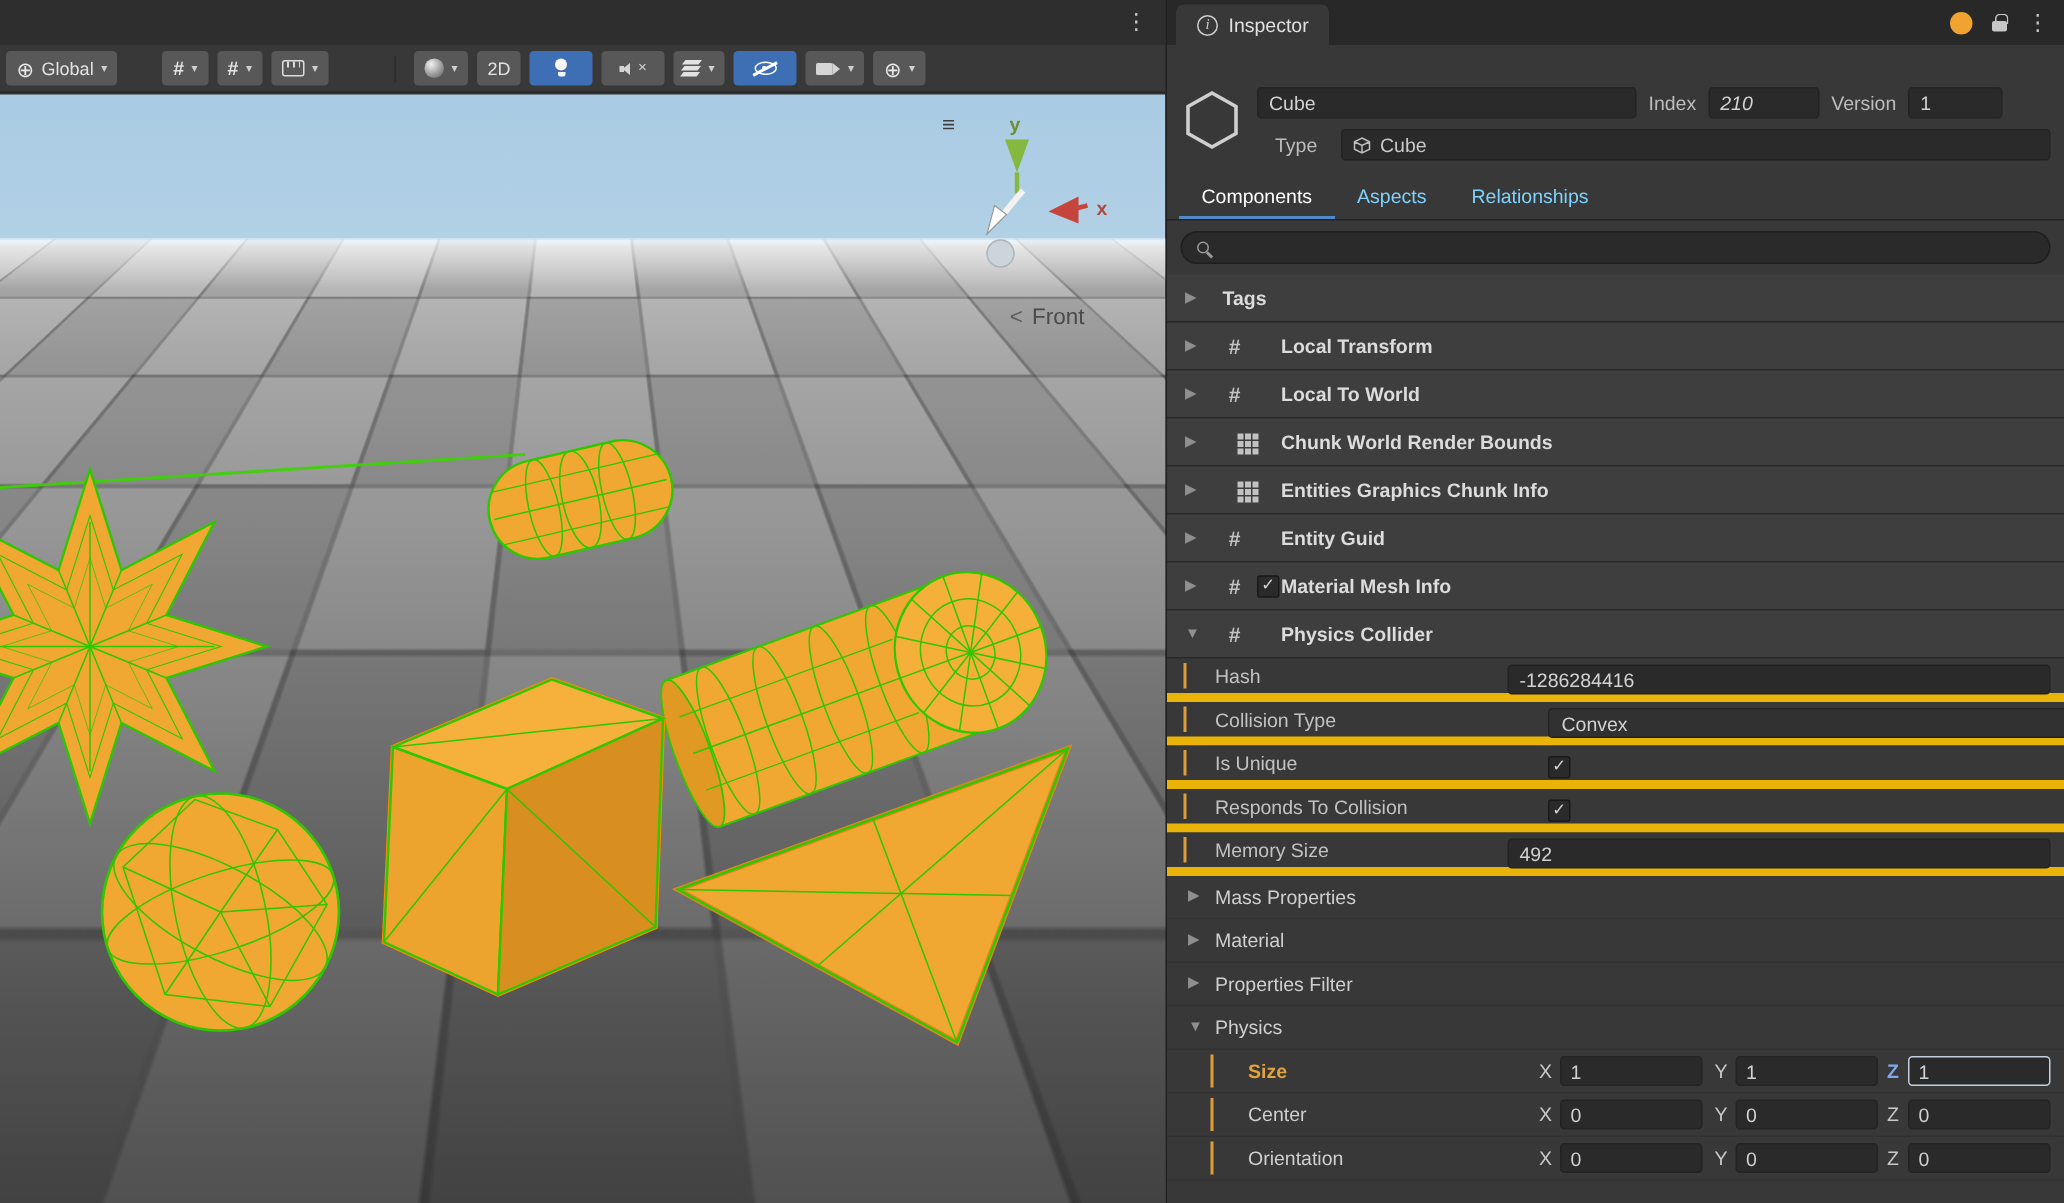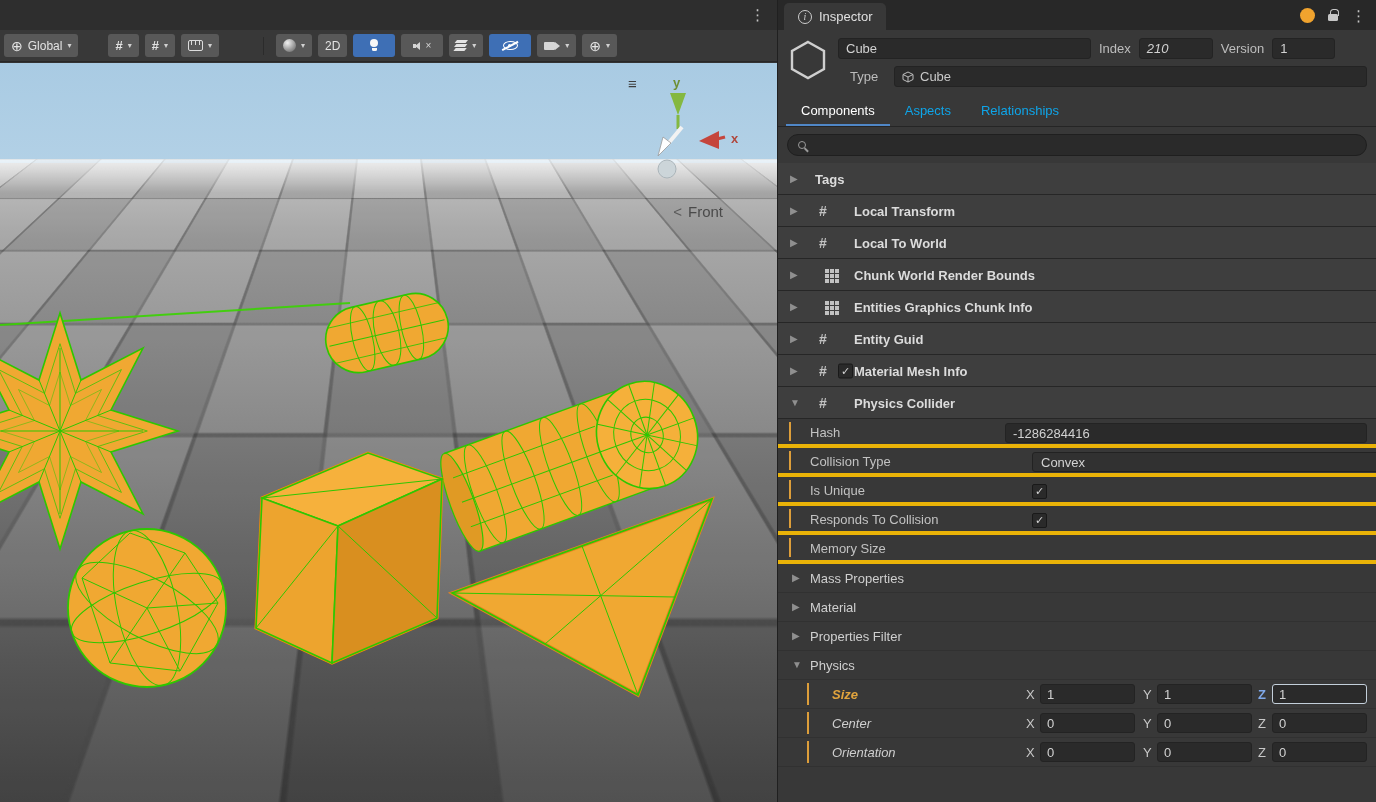--- a/index.html
+++ b/index.html
@@ -82,35 +82,35 @@
               align-items:center; gap:7px; padding:0 14px; margin-left:6px; color:#e0e0e0; }
   .info-icon { width:14px; height:14px; border-radius:50%; border:1px solid #cdcdcd; color:#cdcdcd;
                display:flex; align-items:center; justify-content:center; font-size:10px;
                font-style:italic; font-family:"Liberation Serif", serif; }
   .tabbar-right { position:absolute; right:10px; top:0; height:30px; display:flex; align-items:center; gap:13px; }
   .avatar-dot { width:15px; height:15px; border-radius:50%; background:#f0a32e; }
   .icon-lock { position:relative; width:10px; height:7px; background:#c6c6c6; border-radius:1.5px; margin-top:5px; }
   .icon-lock::before { content:''; position:absolute; left:1.5px; top:-5px; width:7px; height:6px;
                        border:1.5px solid #c6c6c6; border-bottom:none; border-radius:3.5px 3.5px 0 0; }
 
-  .insp-header { display:flex; gap:9px; padding:8px 9px 7px 9px; }
+  .insp-header { display:flex; gap:9px; padding:8px 9px 7px 9px;margin-top:20px; }
   .hex-wrap { flex:none; width:42px; display:flex; align-items:flex-start; justify-content:center; padding-top:2px; }
   .header-col { flex:1; display:flex; flex-direction:column; gap:7px; }
   .hrow { display:flex; align-items:center; gap:8px; }
   .field { background:#2a2a2a; border:1px solid #232323; border-radius:3px; height:21px;
            display:flex; align-items:center; padding:0 7px; color:#d2d2d2; }
   .name-field { width:253px; }
   .index-field { width:74px;font-style:italic; }
   .version-field { width:63px; }
   .hlbl { color:#bdbdbd; }
   .from-lbl { width:48px; padding-left:12px; color:#bdbdbd; }
   .from-field { flex:1; gap:6px; color:#c9c9c9; }
 
   .comp-tabs { display:flex; height:33px; padding-left:8px; border-bottom:1px solid #252525; }
-  .ctab { position:relative; display:flex; align-items:center; padding:0 15px; color:#0ea5e9; }
+  .ctab { position:relative; display:flex; align-items:center; padding:0 15px; color:#7dd3fc; }
   .ctab.active { color:#ffffff; }
   .ctab.active::after { content:''; position:absolute; left:0; right:0; bottom:0; height:2px; background:#5087c7; }
 
   .search-row { padding:7px 9px; }
   .search-box { height:22px; border-radius:11px; background:#2a2a2a; border:1px solid #1f1f1f;
                 display:flex; align-items:center; padding:0 10px; gap:7px; }
   .mag { position:relative; width:8px; height:8px; border:1.5px solid #9a9a9a; border-radius:50%; flex:none; }
   .mag::after { content:''; position:absolute; width:5px; height:1.5px; background:#9a9a9a;
                 transform:rotate(45deg); right:-4px; bottom:-2px; }
 
@@ -123,36 +123,36 @@
   .icon-chunk { width:4px; height:4px; background:#c2c2c2; margin:-8px -8px 0 0;
                 box-shadow:5px 0 #c2c2c2,10px 0 #c2c2c2,0 5px #c2c2c2,5px 5px #c2c2c2,
                            10px 5px #c2c2c2,0 10px #c2c2c2,5px 10px #c2c2c2,10px 10px #c2c2c2; }
   .comp-label { position:absolute; left:76px; top:50%; transform:translateY(-50%);
                 font-weight:bold; color:#dcdcdc; white-space:nowrap; }
   .comp-label.near { left:37px; }
   .checkbox { width:15px; height:15px; background:#2a2a2a; border:1px solid #191919; border-radius:2px;
               display:flex; align-items:center; justify-content:center; color:#d5d5d5; font-size:11px; line-height:1; }
   .mmi-check { position:absolute; left:60px; top:50%; transform:translateY(-50%); }
 
-  .prop-row { position:relative; height:29px; background:#383838; border-bottom:4px solid #eab308; }
+  .prop-row { position:relative; height:29px; background:#383838; border-bottom:6px solid #eab308; }
   .rt-bar { position:absolute; left:11px; top:3px; bottom:3px; width:2px; background:#dd9e3a; }
   .prop-label { position:absolute; left:32px; top:50%; transform:translateY(-50%); color:#c2c2c2; white-space:nowrap; }
   .prop-field { position:absolute; left:227px; right:9px; top:4px; height:20px; }
   .prop-field.indent { left:254px; right:13px; }
   .dropdown { position:relative; background:#313131; border:1px solid #222; border-radius:3px;
               height:20px; display:flex; align-items:center; padding:0 22px 0 8px; color:#d2d2d2; }
   .prop-check { position:absolute; left:254px; top:7px; }
 
   .fold-row { position:relative; height:29px; background:#383838; border-bottom:1px solid #313131; }
   .fold-row .fold { left:14px; }
   .fold-row .flabel { position:absolute; left:32px; top:50%; transform:translateY(-50%); color:#cfcfcf; }
 
   .geo-row { position:relative; height:29px; background:#383838; border-bottom:1px solid #313131; }
   .geo-bar { position:absolute; left:29px; top:3px; bottom:3px; width:2px; background:#dd9e3a; }
-  .geo-label { position:absolute; left:54px; top:50%; transform:translateY(-50%); color:#cfcfcf; white-space:nowrap;font-style:italic; }
+  .geo-label { position:absolute; left:54px; top:50%; transform:translateY(-50%); color:#cfcfcf; white-space:nowrap; }
   .geo-label.hl { color:#e2a43d; font-weight:bold; }
   .ax-lbl { position:absolute; top:50%; transform:translateY(-50%); color:#c8c8c8; }
   .ax-lbl.blue { color:#7fa8e8; font-weight:bold; }
   .ax-field { position:absolute; top:4px; height:20px; width:95px; background:#2a2a2a;
               border:1px solid #232323; border-radius:3px; display:flex; align-items:center;
               padding:0 6px; color:#d2d2d2; }
   .ax-field.focused { border:1px solid #c3cfda; }
   .axx { left:248px; } .fxx { left:262px; }
   .axy { left:365px; } .fxy { left:379px; }
   .axz { left:480px; } .fxz { left:494px; }
@@ -471,20 +471,23 @@
         <span class="checkbox prop-check">✓</span>
       </div>
       <div class="prop-row">
         <span class="rt-bar"></span>
         <span class="prop-label">Responds To Collision</span>
         <span class="checkbox prop-check">✓</span>
       </div>
       <div class="prop-row">
         <span class="rt-bar"></span>
         <span class="prop-label">Memory Size</span>
+        <div class="prop-field field" style="height:20px">
+          <span>492</span>
+        </div>
       </div>
 
       <div class="fold-row">
         <span class="fold">▶</span>
         <span class="flabel">Mass Properties</span>
       </div>
       <div class="fold-row">
         <span class="fold">▶</span>
         <span class="flabel">Material</span>
       </div>

